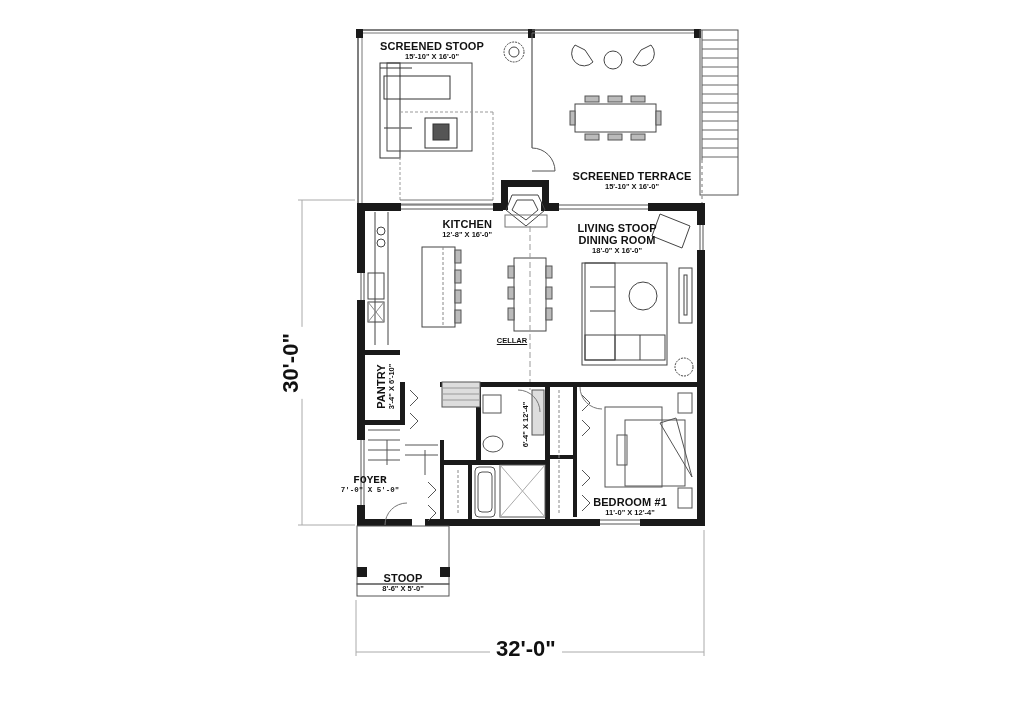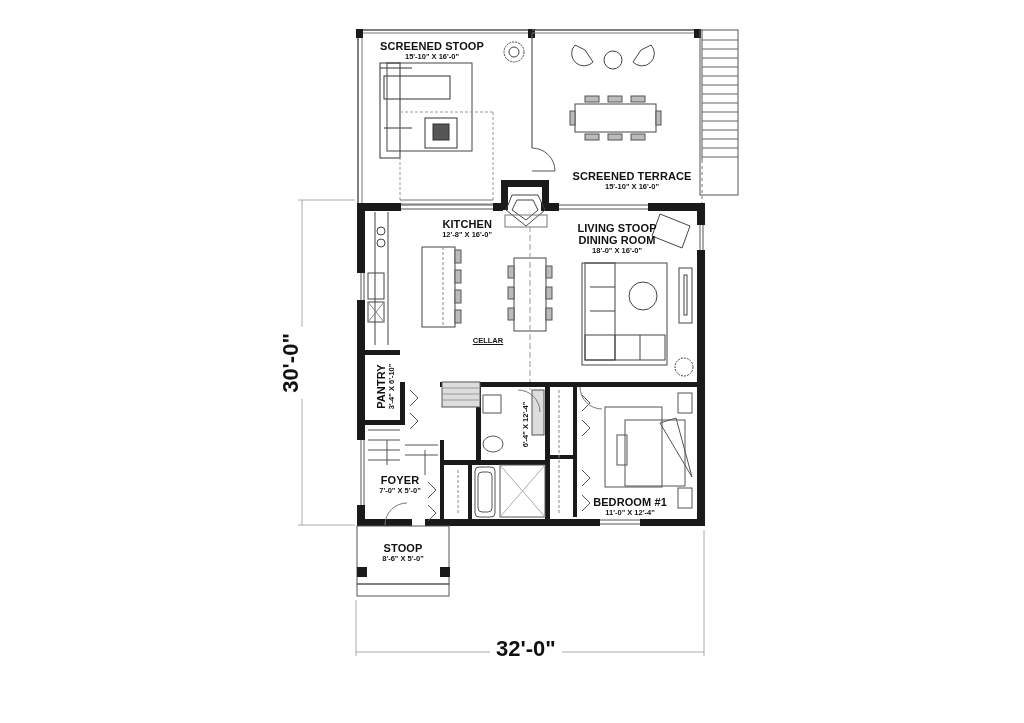--- a/index.html
+++ b/index.html
@@ -274,28 +274,28 @@
   <div class="room-name">DINING ROOM</div>
   <div class="room-dim">18'-0" X 16'-0"</div>
 </div>
 <div class="lbl" style="left:345px;top:376px;width:80px;transform:rotate(-90deg);">
   <div class="room-name">PANTRY</div>
   <div class="room-dim">3'-4" X 6'-10"</div>
 </div>
 <div class="lbl" style="left:490px;top:420px;width:70px;transform:rotate(-90deg);">
   <div class="room-dim">6'-4" X 12'-4"</div>
 </div>
-<div class="lbl" style="left:365px;top:474px;width:70px;">
+<div class="lbl" style="left:335px;top:474px;width:70px;font-family:Liberation Mono, monospace;">
   <div class="room-name">FOYER</div>
   <div class="room-dim">7'-0" X 5'-0"</div>
 </div>
 <div class="lbl" style="left:575px;top:496px;width:110px;">
   <div class="room-name">BEDROOM #1</div>
   <div class="room-dim">11'-0" X 12'-4"</div>
 </div>
-<div class="lbl" style="left:368px;top:542px;width:70px;text-align:center;">
+<div class="lbl" style="left:368px;top:572px;width:70px;text-align:center;">
   <div class="room-name">STOOP</div>
   <div class="room-dim">8'-6" X 5'-0"</div>
 </div>
-<div class="lbl room-dim" style="left:468px;top:336px;width:40px;text-decoration:underline;">CELLAR</div>
+<div class="lbl room-dim" style="left:492px;top:336px;width:40px;text-decoration:underline;">CELLAR</div>
 
 <div class="dim-big" style="left:490px;top:636px;">32'-0"</div>
 <div class="dim-big dim-v" style="left:255px;top:350px;">30'-0"</div>
 
 </body></html>

